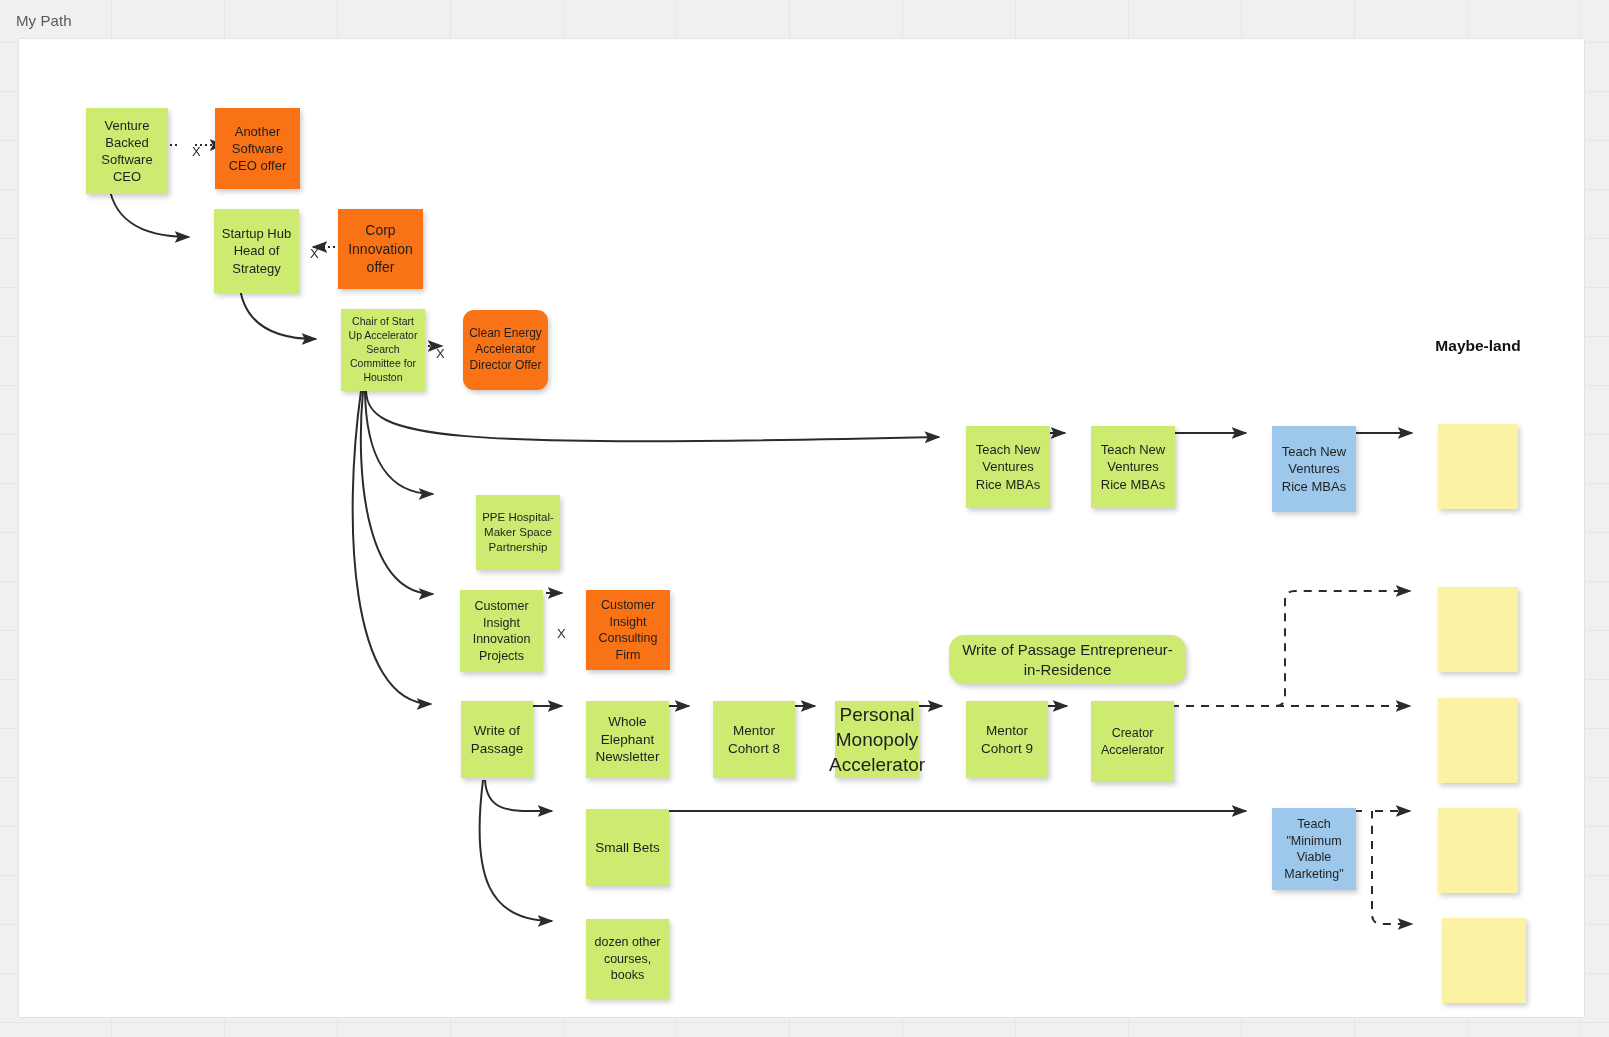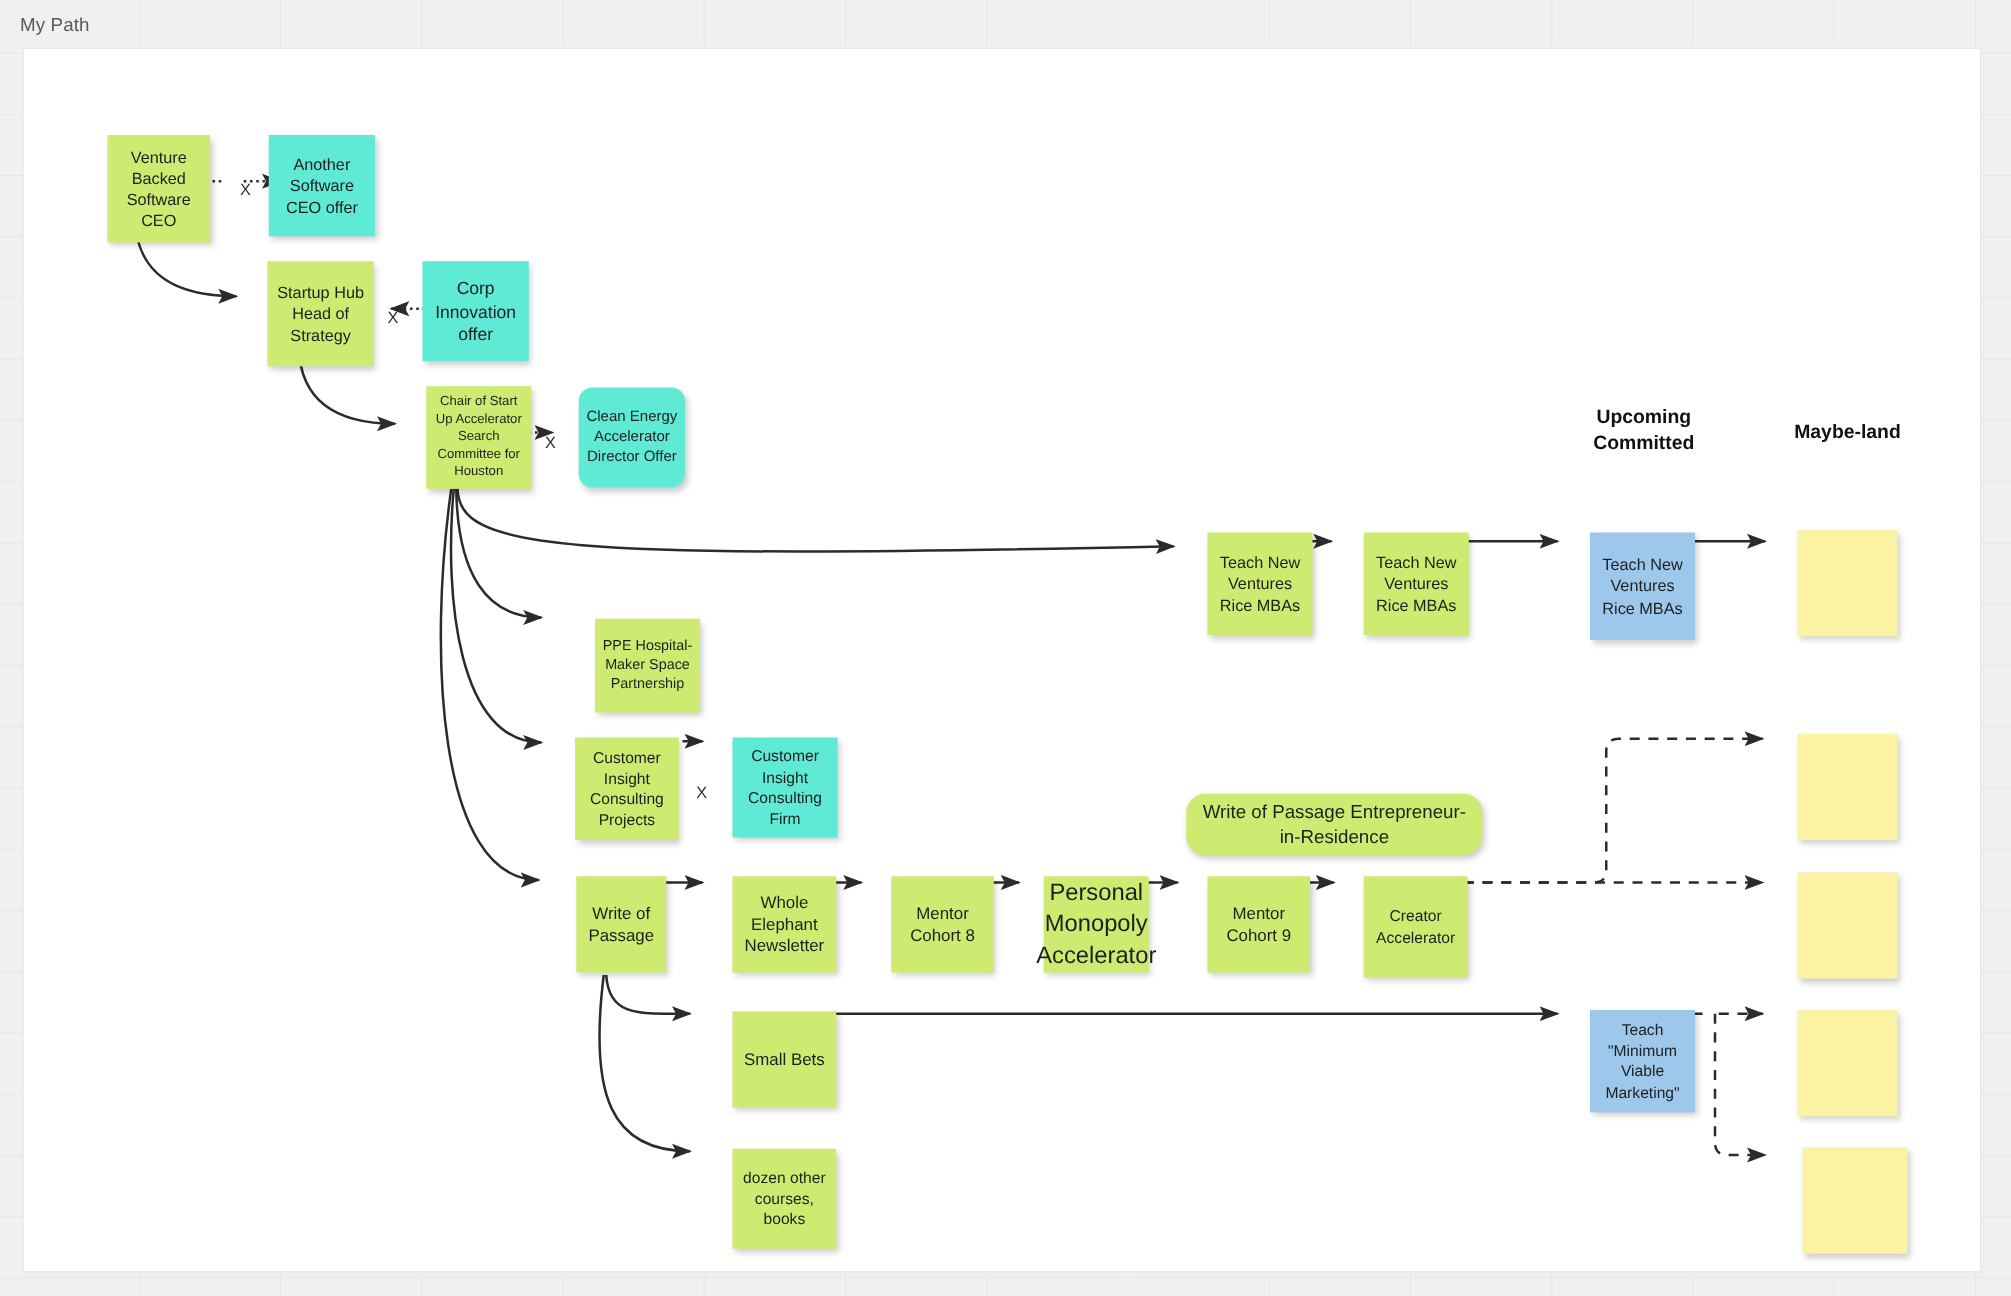--- a/index.html
+++ b/index.html
@@ -36,21 +36,21 @@
     position:absolute;
     box-sizing:border-box;
     display:flex;align-items:center;justify-content:center;
     text-align:center;
     color:#1f1f1f;
     line-height:1.32;
     padding:4px 6px;
     box-shadow:2px 3px 5px rgba(0,0,0,.20);
   }
   .green{background:#cdeb70;}
-  .pink {background:#5eead4;}
+  .pink {background:#f97316;}
   .blue {background:#9dc8ec;}
   .yellow{background:#fbf2a4;}
 
   .col-head{
     position:absolute;
     font-weight:bold;
     font-size:15.5px;
     color:#111;
     line-height:1.35;
     text-align:center;
@@ -115,24 +115,20 @@
 
       <path d="M633,772 L1227,772" marker-end="url(#ah)"></path>
 
       <path d="M1320,772 L1350,772" stroke-dasharray="8 7"></path>
       <path d="M1356,772 L1391,772" stroke-dasharray="8 7" marker-end="url(#ahd)"></path>
       <path d="M1353,772 Q1353,780 1353,790 L1353,875 Q1353,885 1363,885 L1393,885" stroke-dasharray="8 7" marker-end="url(#ahd)"></path>
 
     </g>
   </svg>
 
-  <div class="col-head" style="left:1216px;top:285px;width:160px;">
-    <div>Upcoming</div>
-    <div>Committed</div>
-  </div>
   <div class="col-head" style="left:1379px;top:297px;width:160px;">
     <div>Maybe-land</div>
   </div>
 
   <div id="node-layer">
       <div class="node green" style="left: 67px; top: 69px; width: 82px; height: 86px; font-size: 13px;">
         <span>Venture Backed Software CEO</span>
       </div>
       <div class="node pink" style="left: 196px; top: 69px; width: 85px; height: 81px; font-size: 13px;">
         <span>Another Software CEO offer</span>
@@ -158,21 +154,21 @@
       <div class="node blue" style="left: 1253px; top: 387px; width: 84px; height: 86px; font-size: 13px;">
         <span>Teach New Ventures Rice MBAs</span>
       </div>
       <div class="node yellow" style="left: 1419px; top: 385px; width: 80px; height: 85px; font-size: 13px;">
         <span></span>
       </div>
       <div class="node green" style="left: 441px; top: 456px; width: 84px; height: 75px; font-size: 11.5px; margin-left: 16px;">
         <span>PPE Hospital-Maker Space Partnership</span>
       </div>
       <div class="node green" style="left: 441px; top: 551px; width: 83px; height: 82px; font-size: 12.5px;">
-        <span>Customer Insight Consulting Projects</span>
+        <span>Customer Insight Innovation Projects</span>
       </div>
       <div class="node pink" style="left: 567px; top: 551px; width: 84px; height: 80px; font-size: 12.5px;">
         <span>Customer Insight Consulting Firm</span>
       </div>
       <div class="node yellow" style="left: 1419px; top: 548px; width: 80px; height: 85px; font-size: 13px;">
         <span></span>
       </div>
       <div class="node green" style="left: 930px; top: 596px; width: 237px; height: 49px; font-size: 15px; border-radius: 15px;">
         <span>Write of Passage Entrepreneur-in-Residence</span>
       </div>

